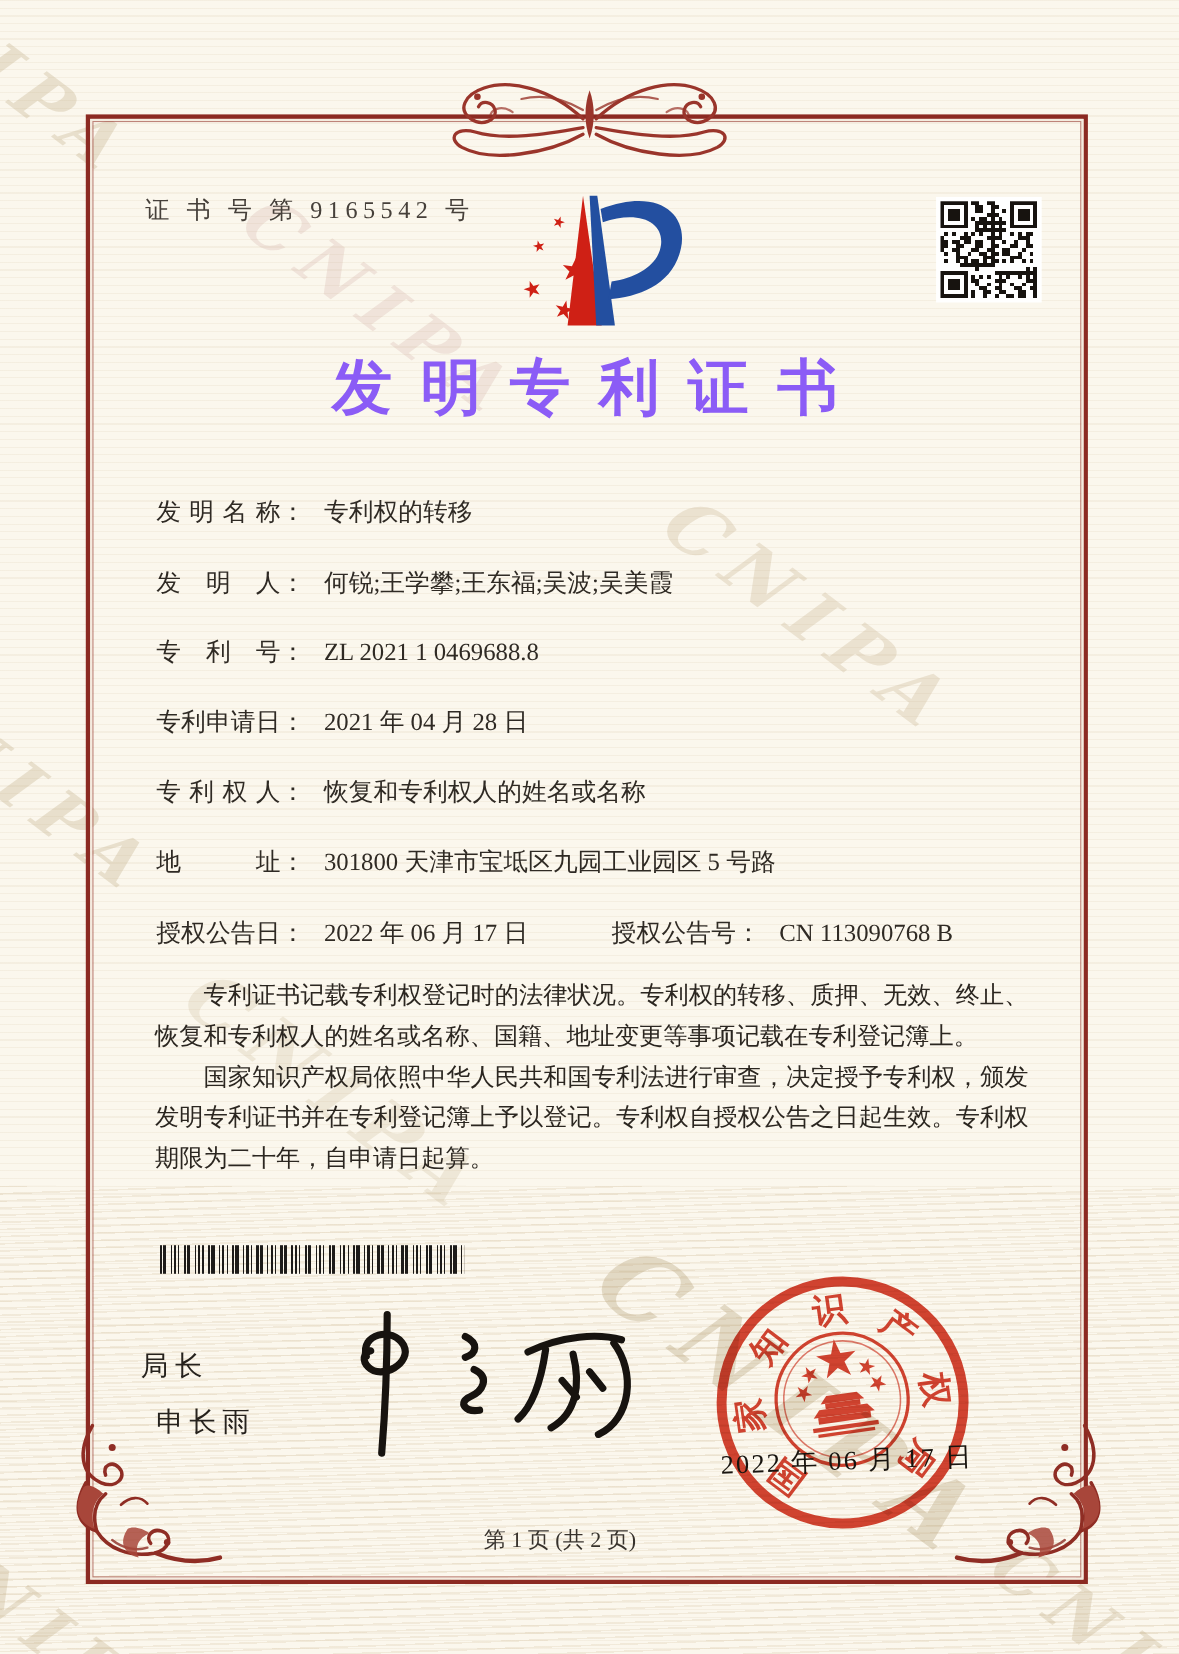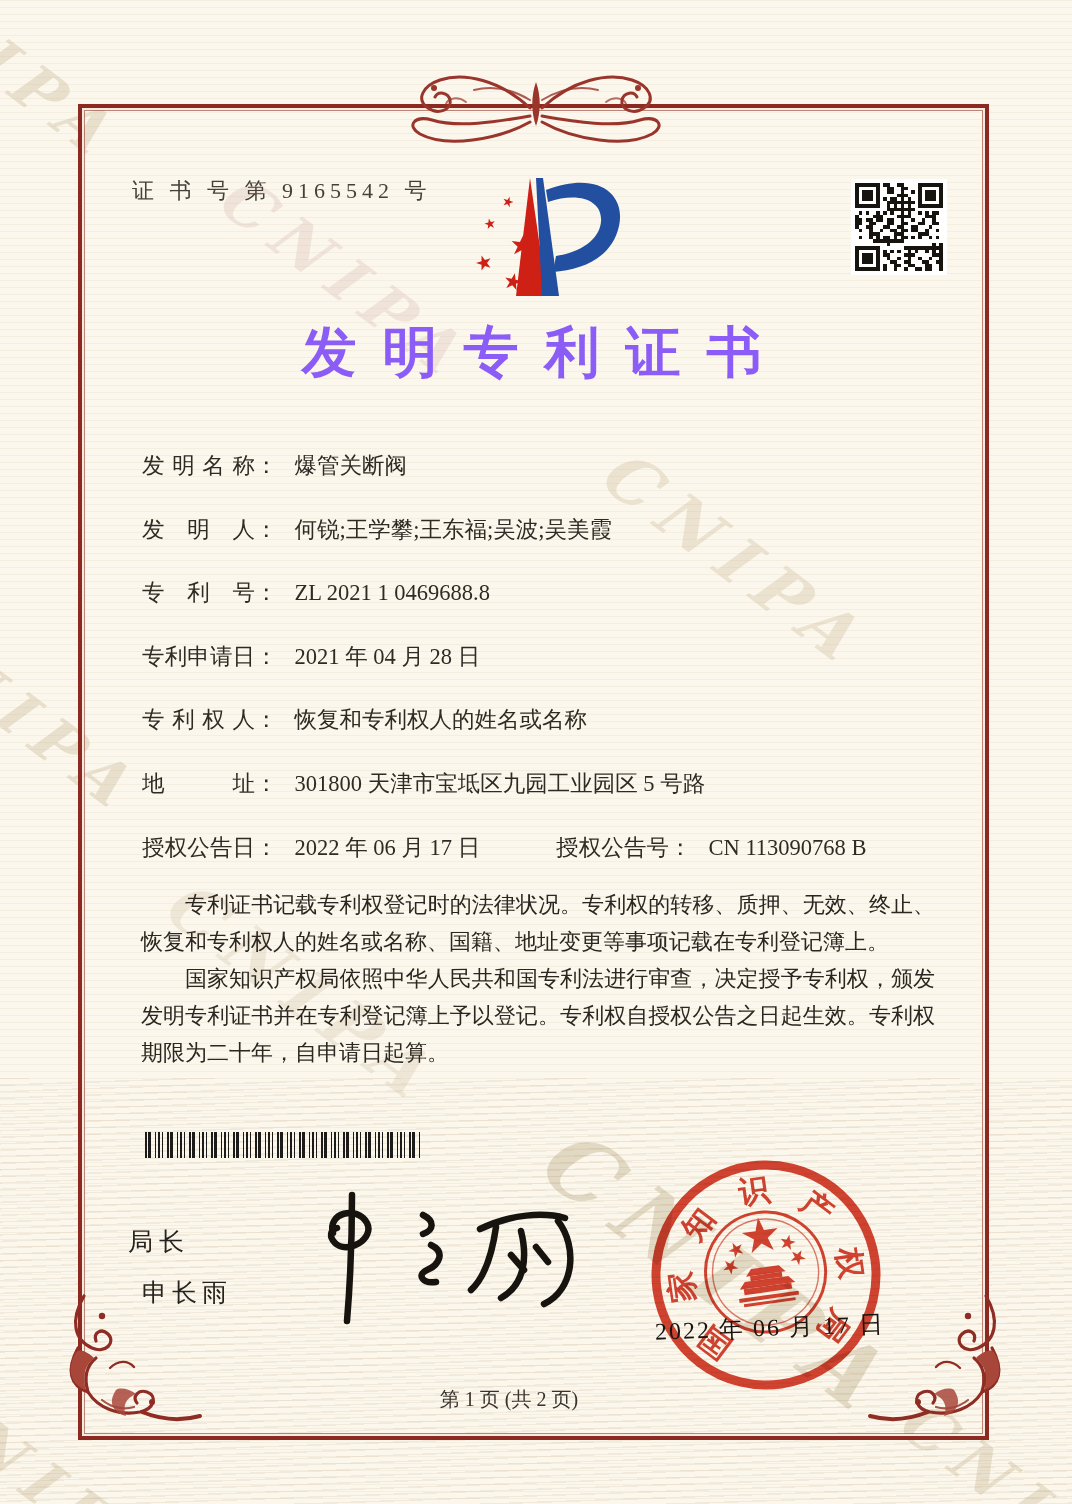--- a/index.html
+++ b/index.html
@@ -361,21 +361,21 @@
       </svg></div>
 
   <div class="title">发明专利证书</div>
 
   <div class="row r1">
     <span class="jlabel">
         <span>发</span>
         <span>明</span>
         <span>名</span>
         <span>称</span>
-      </span><span class="colon">：</span><span class="val">爆管关断阀</span>
+      </span><span class="colon">：</span><span class="val">专利权的转移</span>
   </div>
   <div class="row r2">
     <span class="jlabel">
         <span>发</span>
         <span>明</span>
         <span>人</span>
       </span><span class="colon">：</span><span class="val">何锐;王学攀;王东福;吴波;吴美霞</span>
   </div>
   <div class="row r3">
     <span class="jlabel">

